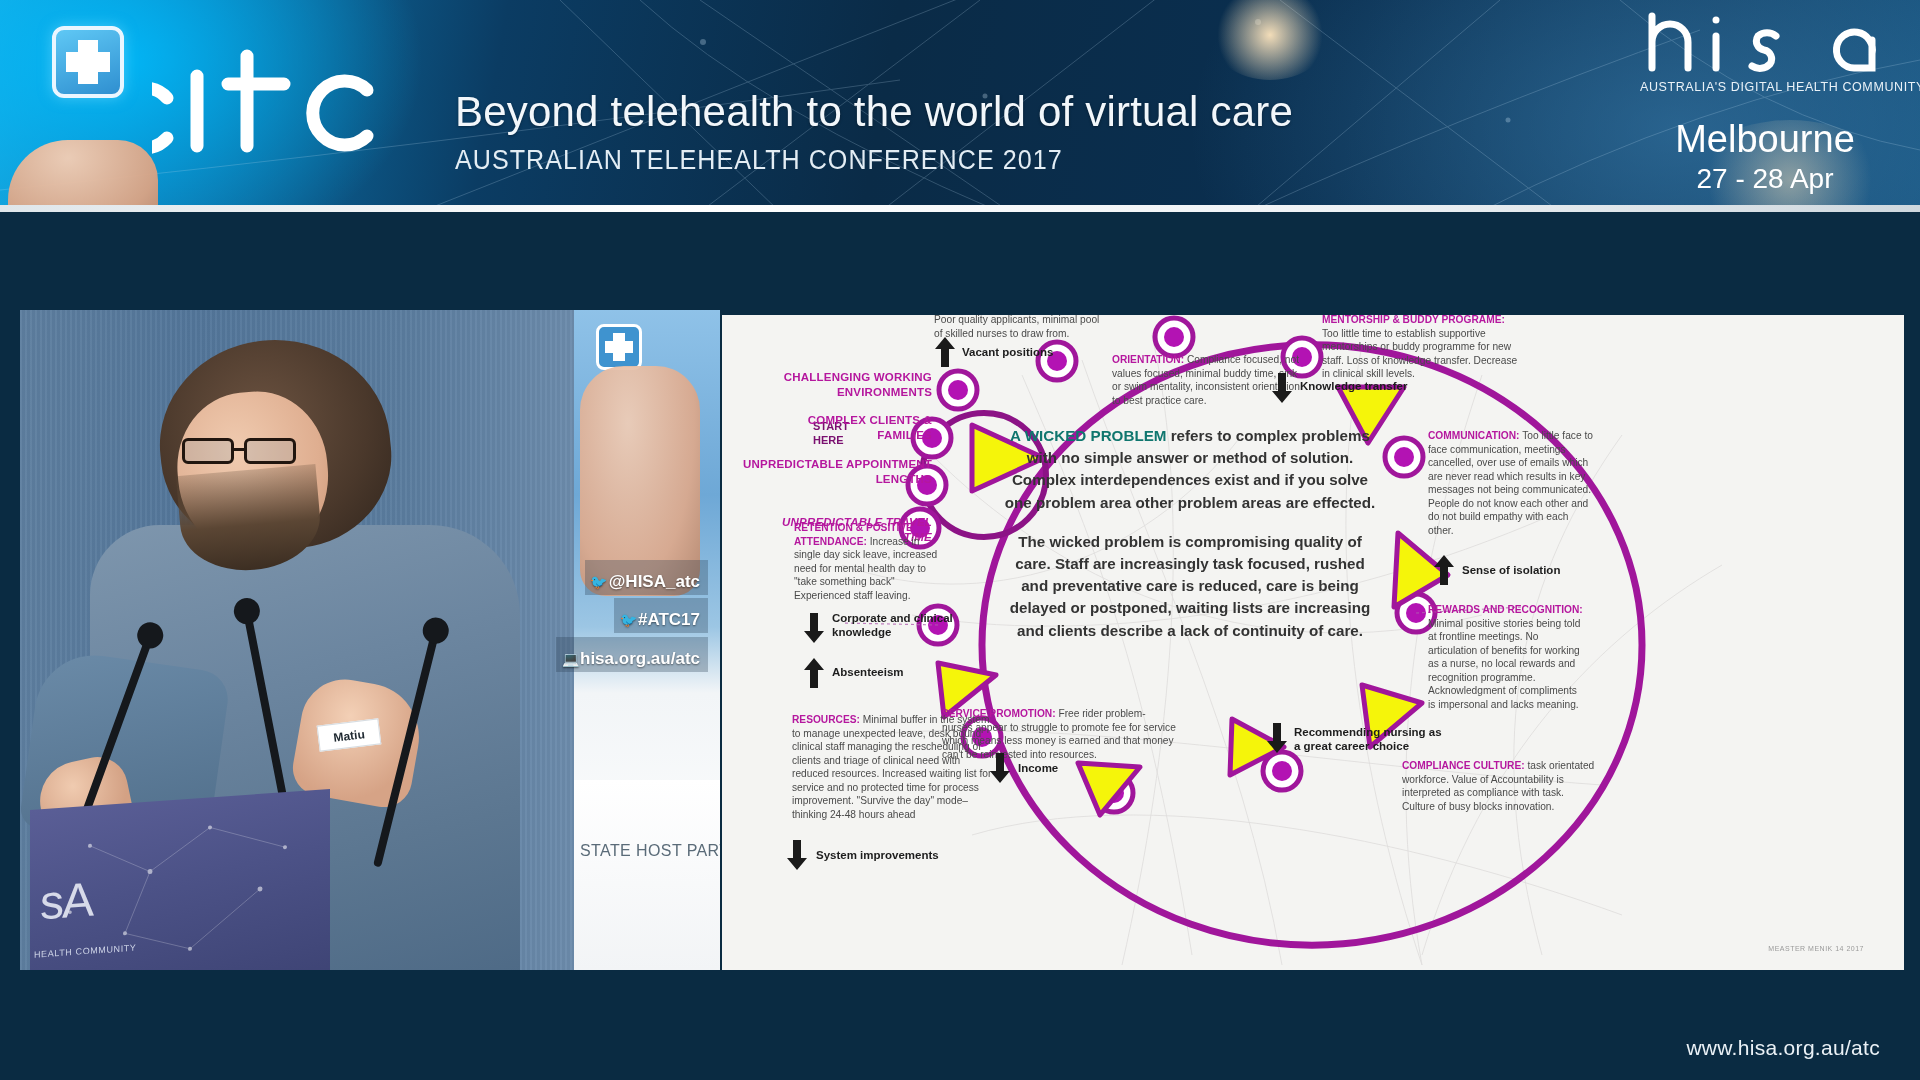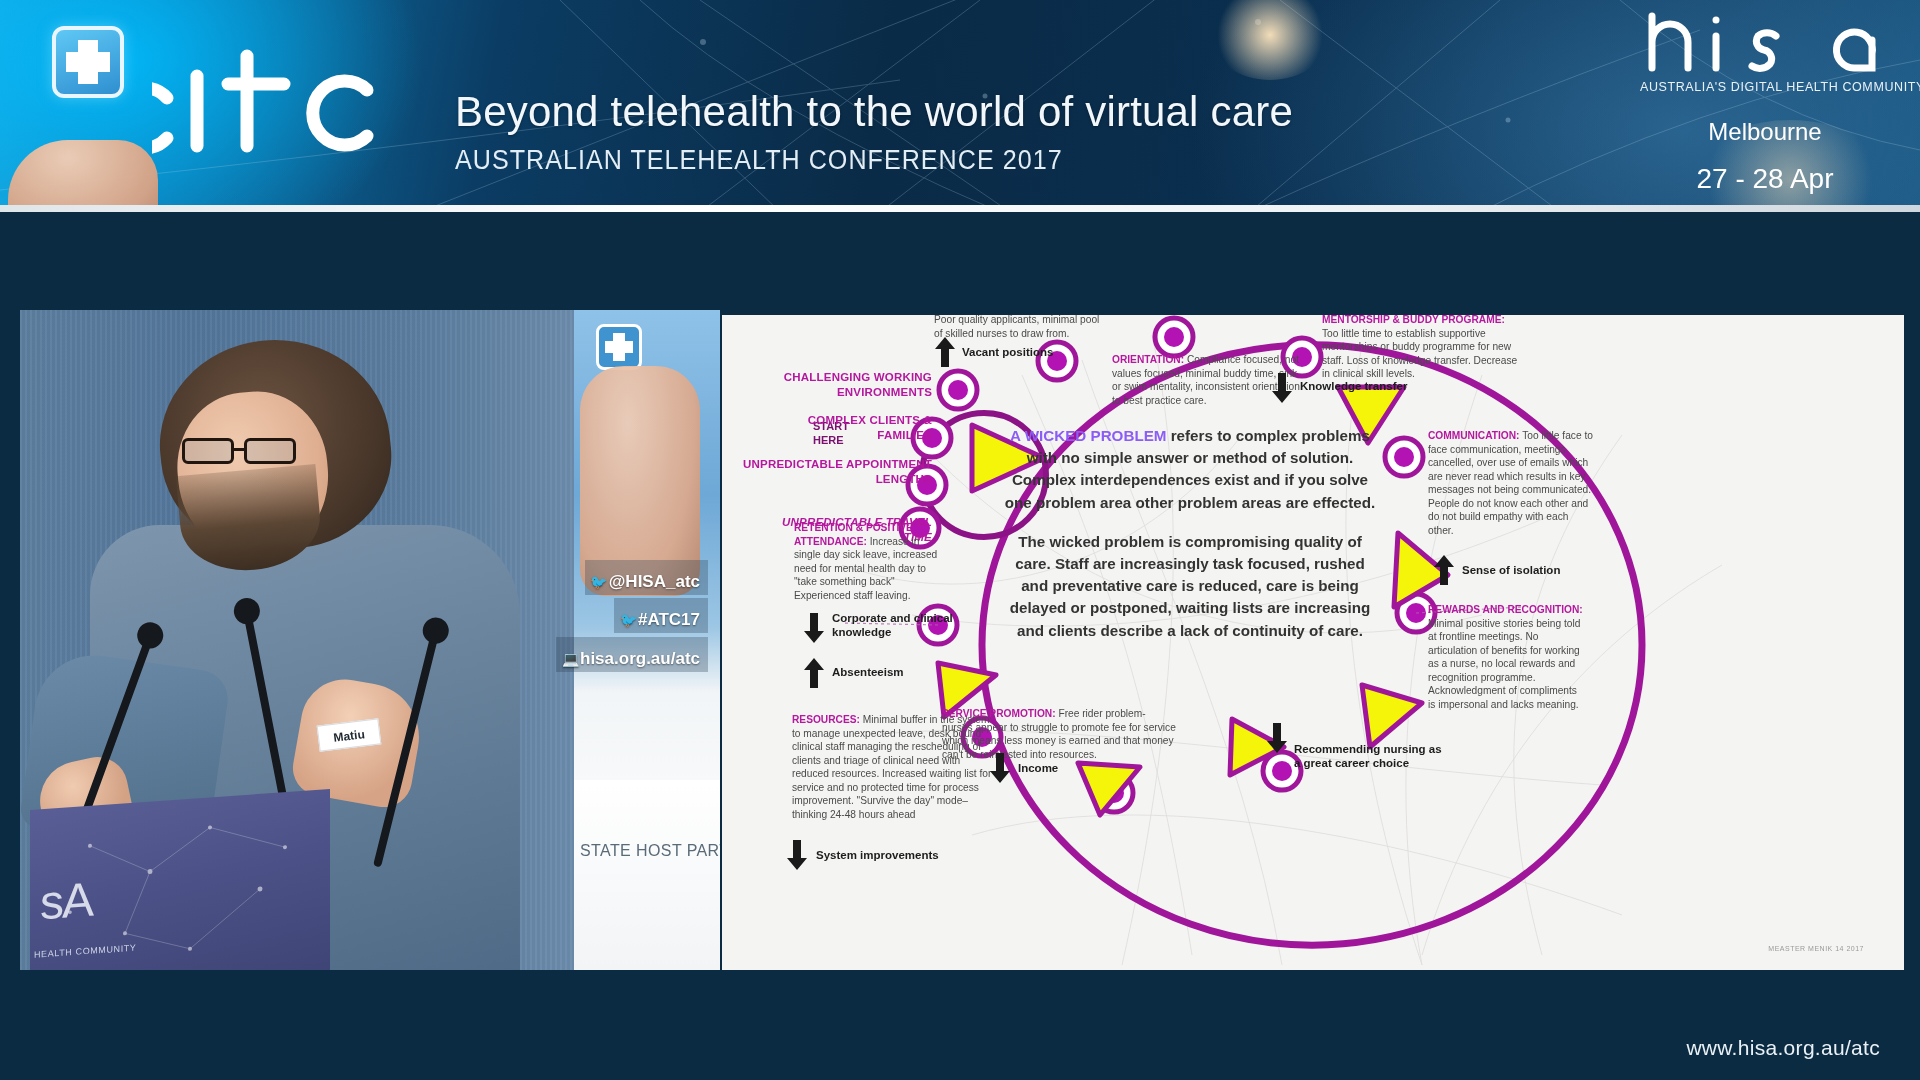--- a/index.html
+++ b/index.html
@@ -74,21 +74,21 @@
     transform: scaleX(.93); transform-origin: left center;
   }
 
   .hisa-logo { position:absolute; right:30px; top:10px; width:250px; height:66px; }
   .hisa-tag {
     position:absolute; right:30px; top:80px; width:250px; text-align:center;
     font-size: 12.5px; letter-spacing:.6px; color:#eaf2f8; white-space:nowrap;
   }
   .hisa-city {
     position:absolute; right:30px; top:118px; width:250px; text-align:center;
-    font-size: 24px; color:#ffffff; font-weight:400;
+    font-size: 38px; color:#ffffff; font-weight:400;
   }
   .hisa-dates {
     position:absolute; right:30px; top:163px; width:250px; text-align:center;
     font-size: 28px; color:#ffffff; font-weight:400;
   }
 
   
   .body-bg { position:absolute; left:0; top:212px; width:1920px; height:868px; background:#0a2b42; }
 
   
@@ -226,21 +226,21 @@
   }
   .blk { position:absolute; font-size:10.2px; color:#4a4a4a; line-height:1.33; }
   .blk .h { color:#b5179e; font-weight:700; }
   .arrowlab {
     position:absolute; font-size:11.5px; font-weight:700; color:#1d1d1d; line-height:1.25;
   }
   .center-txt {
     position:absolute; left:282px; top:110px; width:372px; text-align:center;
     font-size:15.2px; color:#333; line-height:1.46; font-weight:700;
   }
-  .center-txt .wp { color:#8b5cf6; }
+  .center-txt .wp { color:#0f766e; }
   .center-txt p + p { margin-top: 17px; }
   .credit {
     position:absolute; right:40px; bottom:18px; font-size:7px; color:#9a9a9a; letter-spacing:.5px;
   }
 
   .start-here {
     position:absolute; left:91px; top:100px; width:74px; height:46px;
     color:#7a1070; font-weight:700; font-size:11px; 
     line-height:1.25; padding-top:5px;
   }
@@ -493,20 +493,23 @@
     </div>
     <div class="blk" style="left:600px; top:-2px; width:200px;">
       <span class="h">MENTORSHIP &amp; BUDDY PROGRAME:</span><span> Too little time to establish supportive mentorships or buddy programme for new staff. Loss of knowledge transfer. Decrease in clinical skill levels.</span>
     </div>
     <div class="blk" style="left:706px; top:288px; width:158px;">
       <span class="h">REWARDS AND RECOGNITION:</span><span> Minimal positive stories being told at frontline meetings. No articulation of benefits for working as a nurse, no local rewards and recognition programme. Acknowledgment of compliments is impersonal and lacks meaning.</span>
     </div>
     <div class="blk" style="left:706px; top:114px; width:166px;">
       <span class="h">COMMUNICATION:</span><span> Too little face to face communication, meetings cancelled, over use of emails which are never read which results in key messages not being communicated. People do not know each other and do not build empathy with each other.</span>
     </div>
+    <div class="blk" style="left:680px; top:444px; width:196px;">
+      <span class="h">COMPLIANCE CULTURE:</span><span> task orientated workforce. Value of Accountability is interpreted as compliance with task. Culture of busy blocks innovation.</span>
+    </div>
     <div class="blk" style="left:220px; top:392px; width:236px;">
       <span class="h">SERVICE PROMOTION:</span><span> Free rider problem- nurses appear to struggle to promote fee for service which means less money is earned and that money can't be reinvested into resources.</span>
     </div>
     <div class="blk" style="left:70px; top:398px; width:200px;">
       <span class="h">RESOURCES:</span><span> Minimal buffer in the system to manage unexpected leave, desk bound clinical staff managing the rescheduling of clients and triage of clinical need with reduced resources. Increased waiting list for service and no protected time for process improvement. "Survive the day" mode– thinking 24-48 hours ahead</span>
     </div>
     <div class="blk" style="left:72px; top:206px; width:150px;">
       <span class="h">RETENTION &amp; POSITIVE ATTENDANCE:</span><span> Increase in single day sick leave, increased need for mental health day to "take something back" Experienced staff leaving.</span>
     </div>
 
@@ -521,21 +524,21 @@
     <div class="arrowlab" style="left:578px; top:64px; width:160px;">Knowledge transfer</div>
 
     <svg style="position:absolute;left:712px;top:240px;" width="20" height="30">
       <polygon points="10,0 20,12 14,12 14,30 6,30 6,12 0,12" fill="#1a1a1a"></polygon>
       </svg>
     <div class="arrowlab" style="left:740px; top:248px; width:150px;">Sense of isolation</div>
 
     <svg style="position:absolute;left:545px;top:408px;" width="20" height="30">
       <polygon points="10,30 20,18 14,18 14,0 6,0 6,18 0,18" fill="#1a1a1a"></polygon>
       </svg>
-    <div class="arrowlab" style="left:572px; top:410px; width:150px;margin-top:17px;">Recommending nursing as a great career choice</div>
+    <div class="arrowlab" style="left:572px; top:410px; width:150px;">Recommending nursing as a great career choice</div>
 
     <svg style="position:absolute;left:268px;top:438px;" width="20" height="30">
       <polygon points="10,30 20,18 14,18 14,0 6,0 6,18 0,18" fill="#1a1a1a"></polygon>
       </svg>
     <div class="arrowlab" style="left:296px; top:446px; width:110px;">Income</div>
 
     <svg style="position:absolute;left:-68px;top:0px;" width="0" height="0"></svg>
 
     <svg style="position:absolute;left:-60px;top:0;" width="0" height="0"></svg>
 

